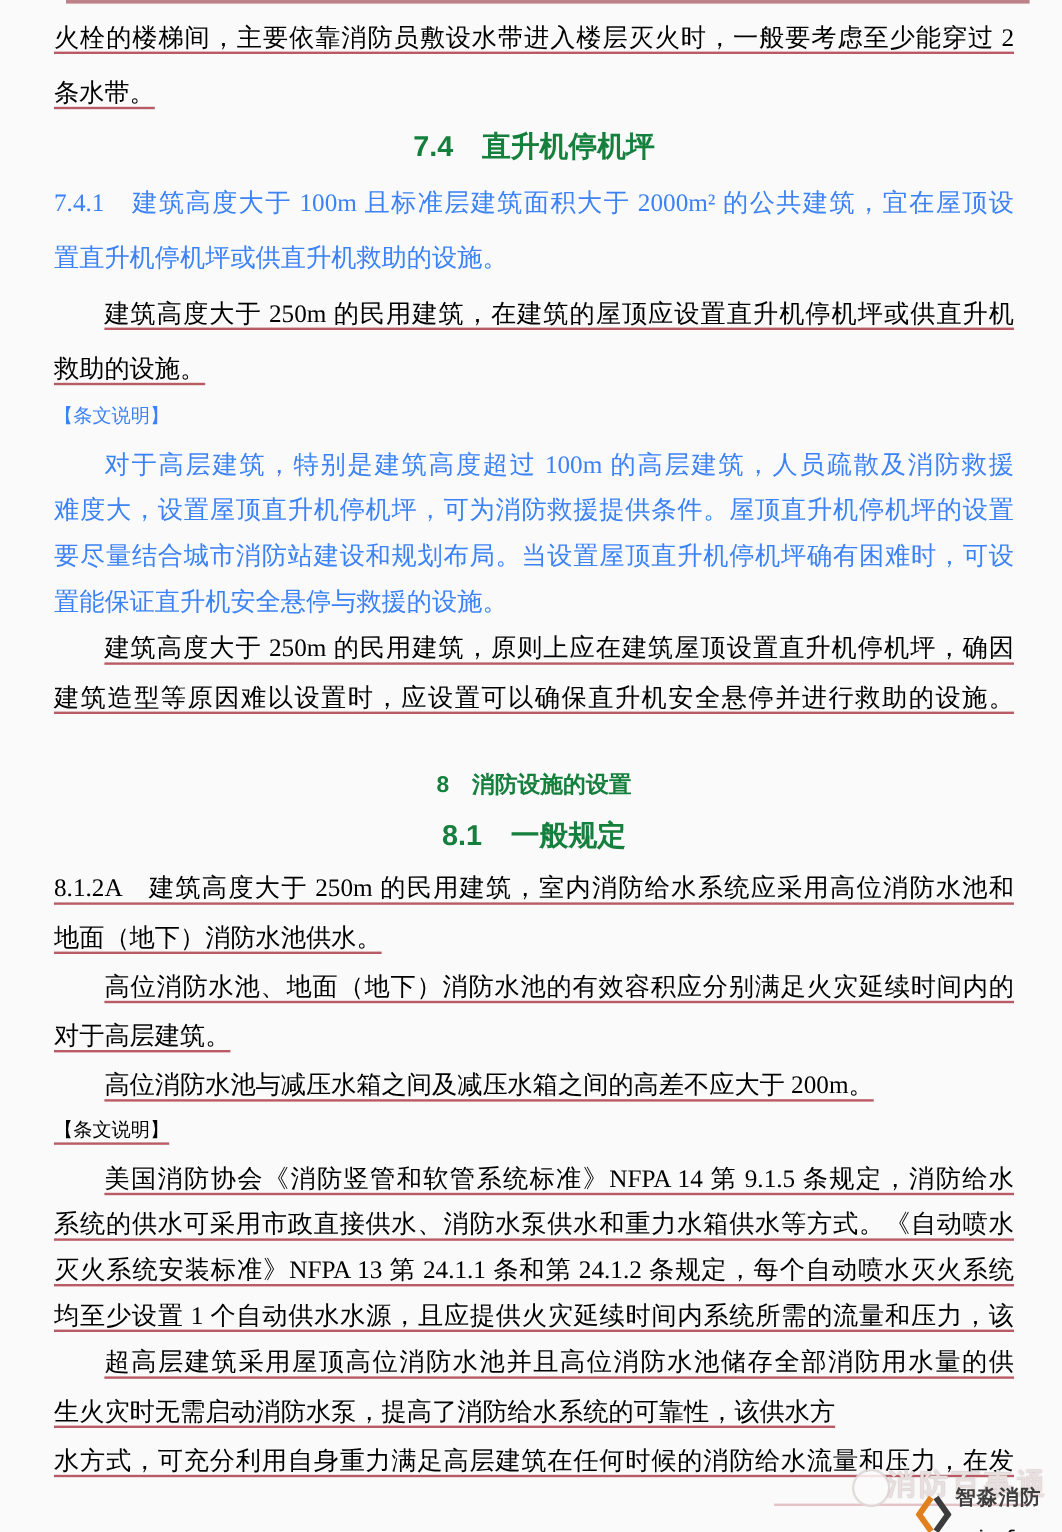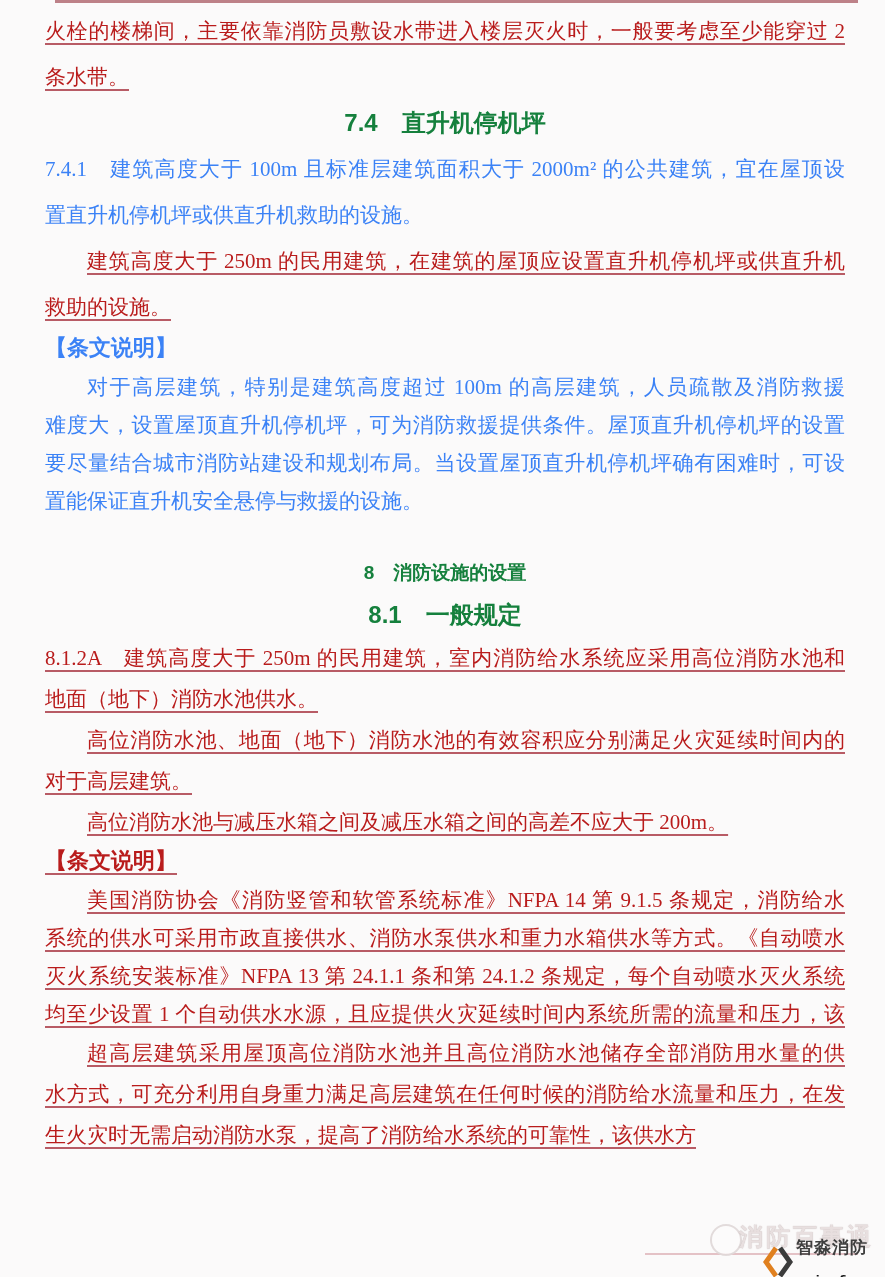--- a/index.html
+++ b/index.html
@@ -17,31 +17,31 @@
     width: 800px;
   }
   
   .para { font-size: 21px; }
   .line { white-space: pre-wrap; text-align: left; }
   .line.full { text-align: justify; text-align-last: justify; }
   .line.ind { text-indent: 2em; }
   .sp-wide  .line { line-height: 46px; }
   .sp-normal .line { line-height: 41px; }
   .sp-tight .line { line-height: 38px; }
-  .c-red { color: #b91c1c; }
+  .c-red { color: #000000; }
   .c-black { color: #3b82f6; }
   .u .line, .label.u {
     text-decoration: underline;
     text-decoration-color: #b85b65;
     text-decoration-thickness: 2px;
     text-underline-offset: 5px;
   }
   .label {
-    font-size: 22px;
-    font-weight: bold;
+    font-size: 16px;
+    font-weight: normal;
     line-height: 32px;
     margin: 2px 0 4px 0;
   }
   .h1, .h2 {
     text-align: center;
     font-weight: bold;
     color: #15803d;
     font-family: "Liberation Sans", "DejaVu Sans", sans-serif;
   }
   .h1 { font-size: 19px; line-height: 38px; margin: 34px 0 4px 0; }
@@ -112,20 +112,24 @@
       <div class="line full ind">建筑高度大于 250m 的民用建筑，在建筑的屋顶应设置直升机停机坪或供直升机</div>
       <div class="line">救助的设施。</div>
     </div>
     <div class="label c-black">【条文说明】</div>
     <div class="para sp-tight c-black">
       <div class="line full ind">对于高层建筑，特别是建筑高度超过 100m 的高层建筑，人员疏散及消防救援</div>
       <div class="line full">难度大，设置屋顶直升机停机坪，可为消防救援提供条件。屋顶直升机停机坪的设置</div>
       <div class="line full">要尽量结合城市消防站建设和规划布局。当设置屋顶直升机停机坪确有困难时，可设</div>
       <div class="line">置能保证直升机安全悬停与救援的设施。</div>
     </div>
+    <div class="para sp-normal c-red u">
+      <div class="line full ind">建筑高度大于 250m 的民用建筑，原则上应在建筑屋顶设置直升机停机坪，确因</div>
+      <div class="line full">建筑造型等原因难以设置时，应设置可以确保直升机安全悬停并进行救助的设施。</div>
+    </div>
     <div class="h1">8　消防设施的设置</div>
     <div class="h2">8.1　一般规定</div>
     <div class="para sp-normal c-red u">
       <div class="line full">8.1.2A　建筑高度大于 250m 的民用建筑，室内消防给水系统应采用高位消防水池和</div>
       <div class="line">地面（地下）消防水池供水。</div>
     </div>
     <div class="para sp-normal c-red u">
       <div class="line full ind">高位消防水池、地面（地下）消防水池的有效容积应分别满足火灾延续时间内的</div>
       <div class="line">对于高层建筑。</div>
     </div>
@@ -134,22 +138,22 @@
     </div>
     <div class="label c-red u">【条文说明】</div>
     <div class="para sp-tight c-red u">
       <div class="line full ind">美国消防协会《消防竖管和软管系统标准》NFPA 14 第 9.1.5 条规定，消防给水</div>
       <div class="line full">系统的供水可采用市政直接供水、消防水泵供水和重力水箱供水等方式。《自动喷水</div>
       <div class="line full">灭火系统安装标准》NFPA 13 第 24.1.1 条和第 24.1.2 条规定，每个自动喷水灭火系统</div>
       <div class="line full">均至少设置 1 个自动供水水源，且应提供火灾延续时间内系统所需的流量和压力，该</div>
     </div>
     <div class="para sp-normal c-red u">
       <div class="line full ind">超高层建筑采用屋顶高位消防水池并且高位消防水池储存全部消防用水量的供</div>
+      <div class="line">生火灾时无需启动消防水泵，提高了消防给水系统的可靠性，该供水方</div>
       <div class="line full">水方式，可充分利用自身重力满足高层建筑在任何时候的消防给水流量和压力，在发</div>
-      <div class="line">生火灾时无需启动消防水泵，提高了消防给水系统的可靠性，该供水方</div>
     </div>
   </main>
 
 <div class="ghost-underline"></div>
 <div class="ghost-circle"></div>
 <div class="ghost-text">消防百事通</div>
 <div class="brand">
   <span>
     <svg width="30" height="34" viewBox="0 0 30 34" aria-hidden="true">
       <path d="M13 3 L3 17 L13 31" fill="none" stroke="#e0801f" stroke-width="5"></path>

